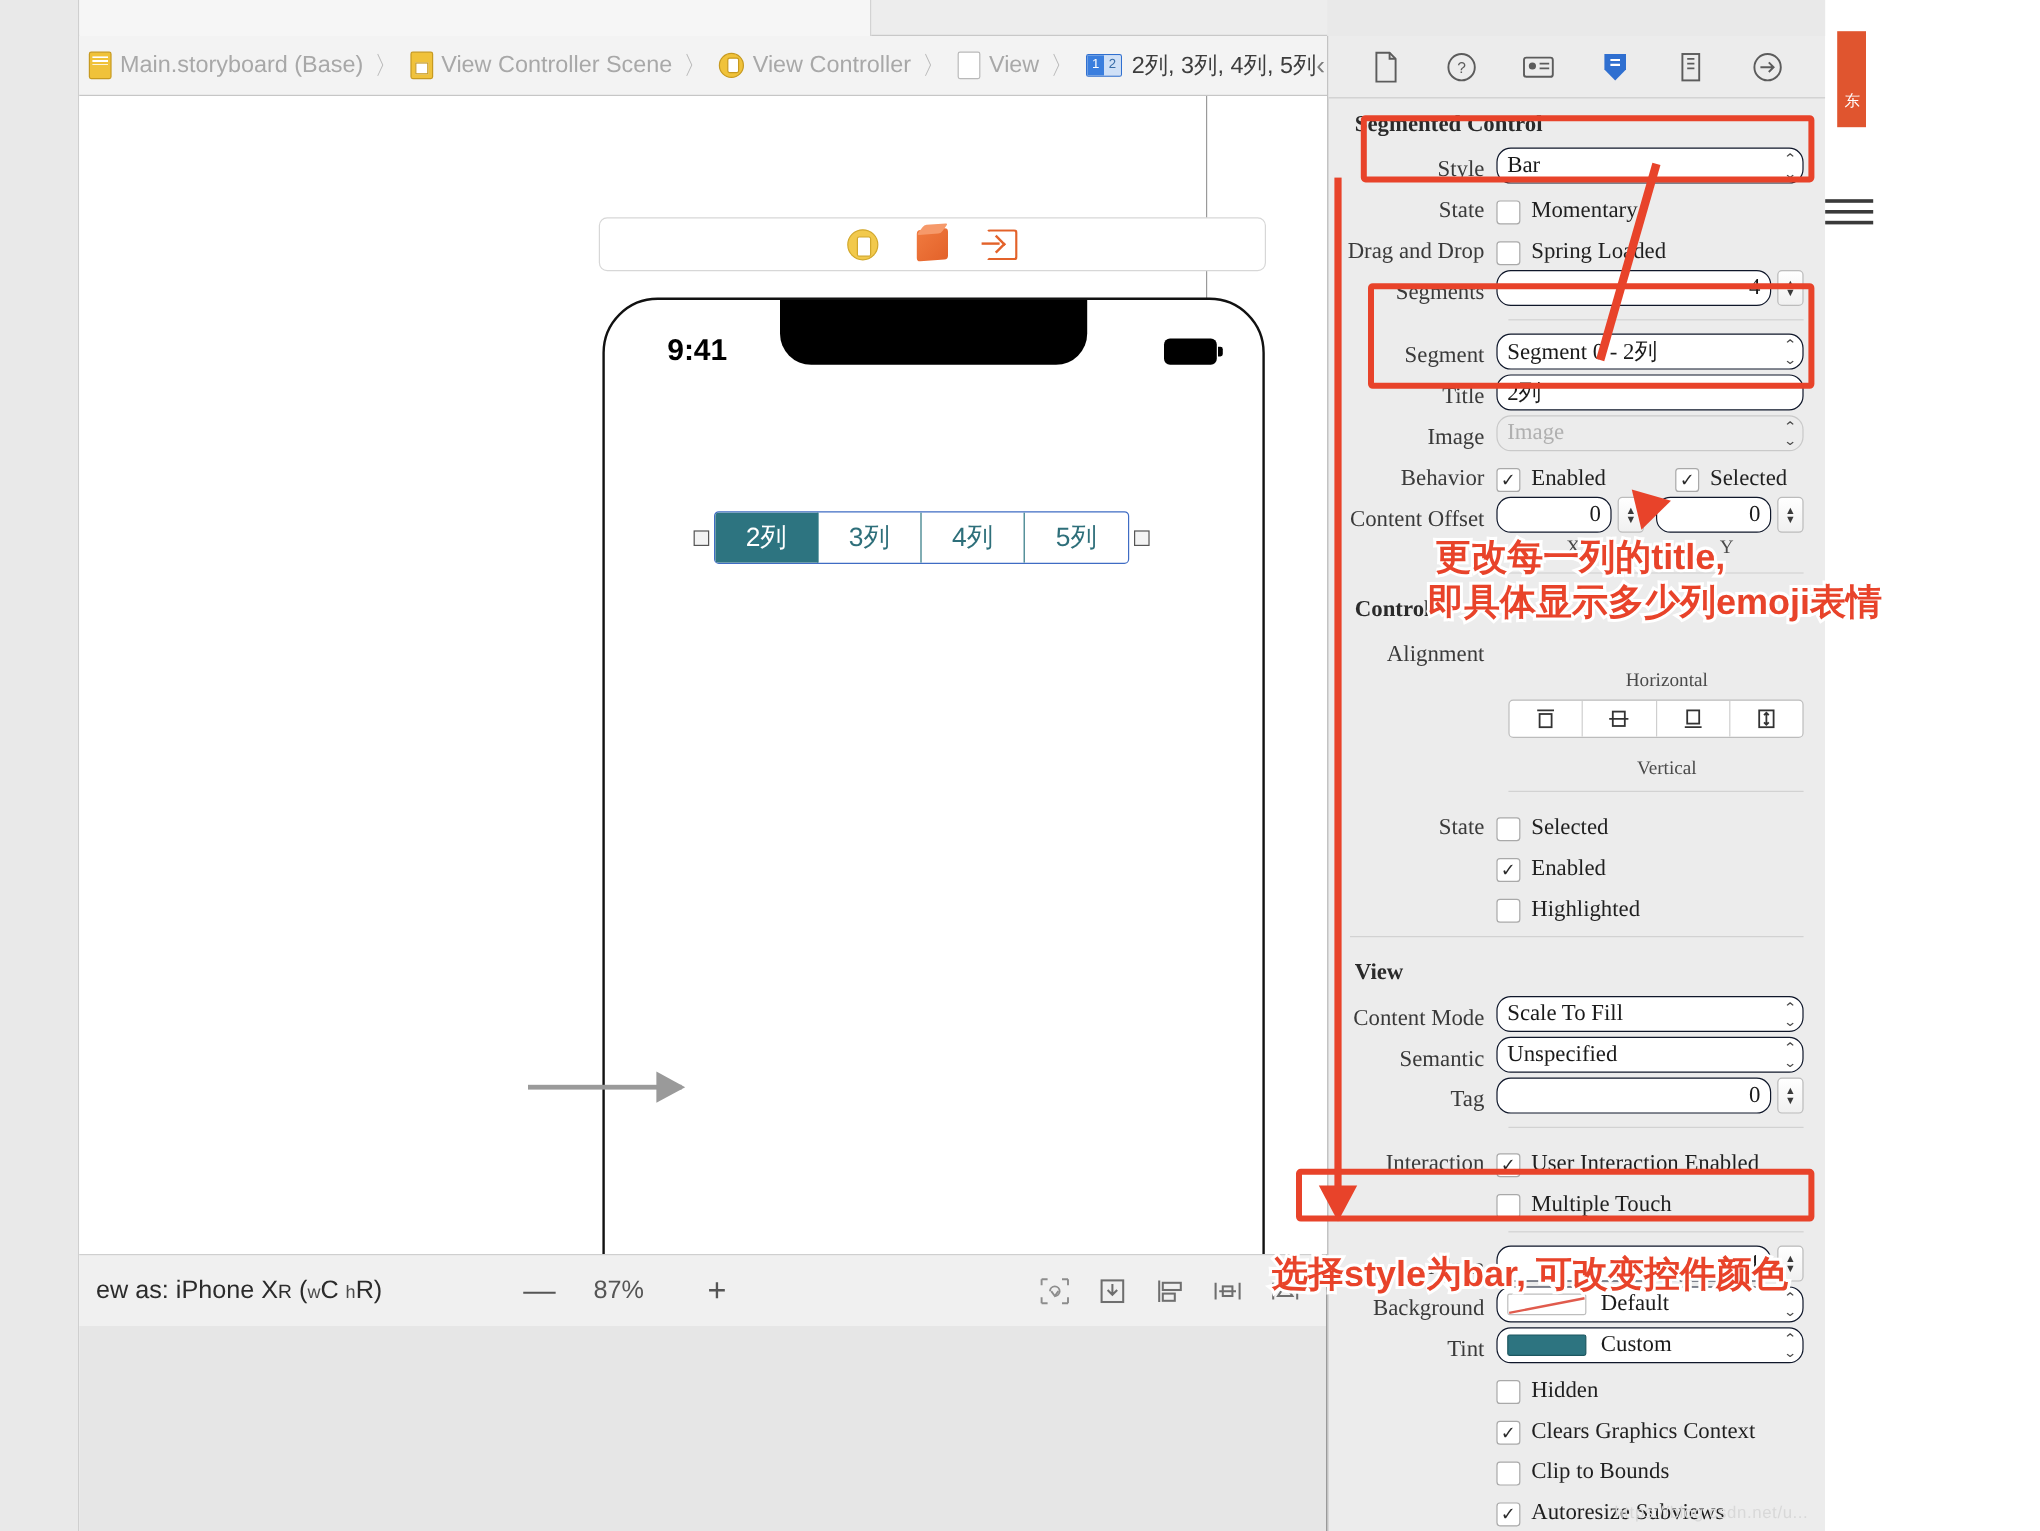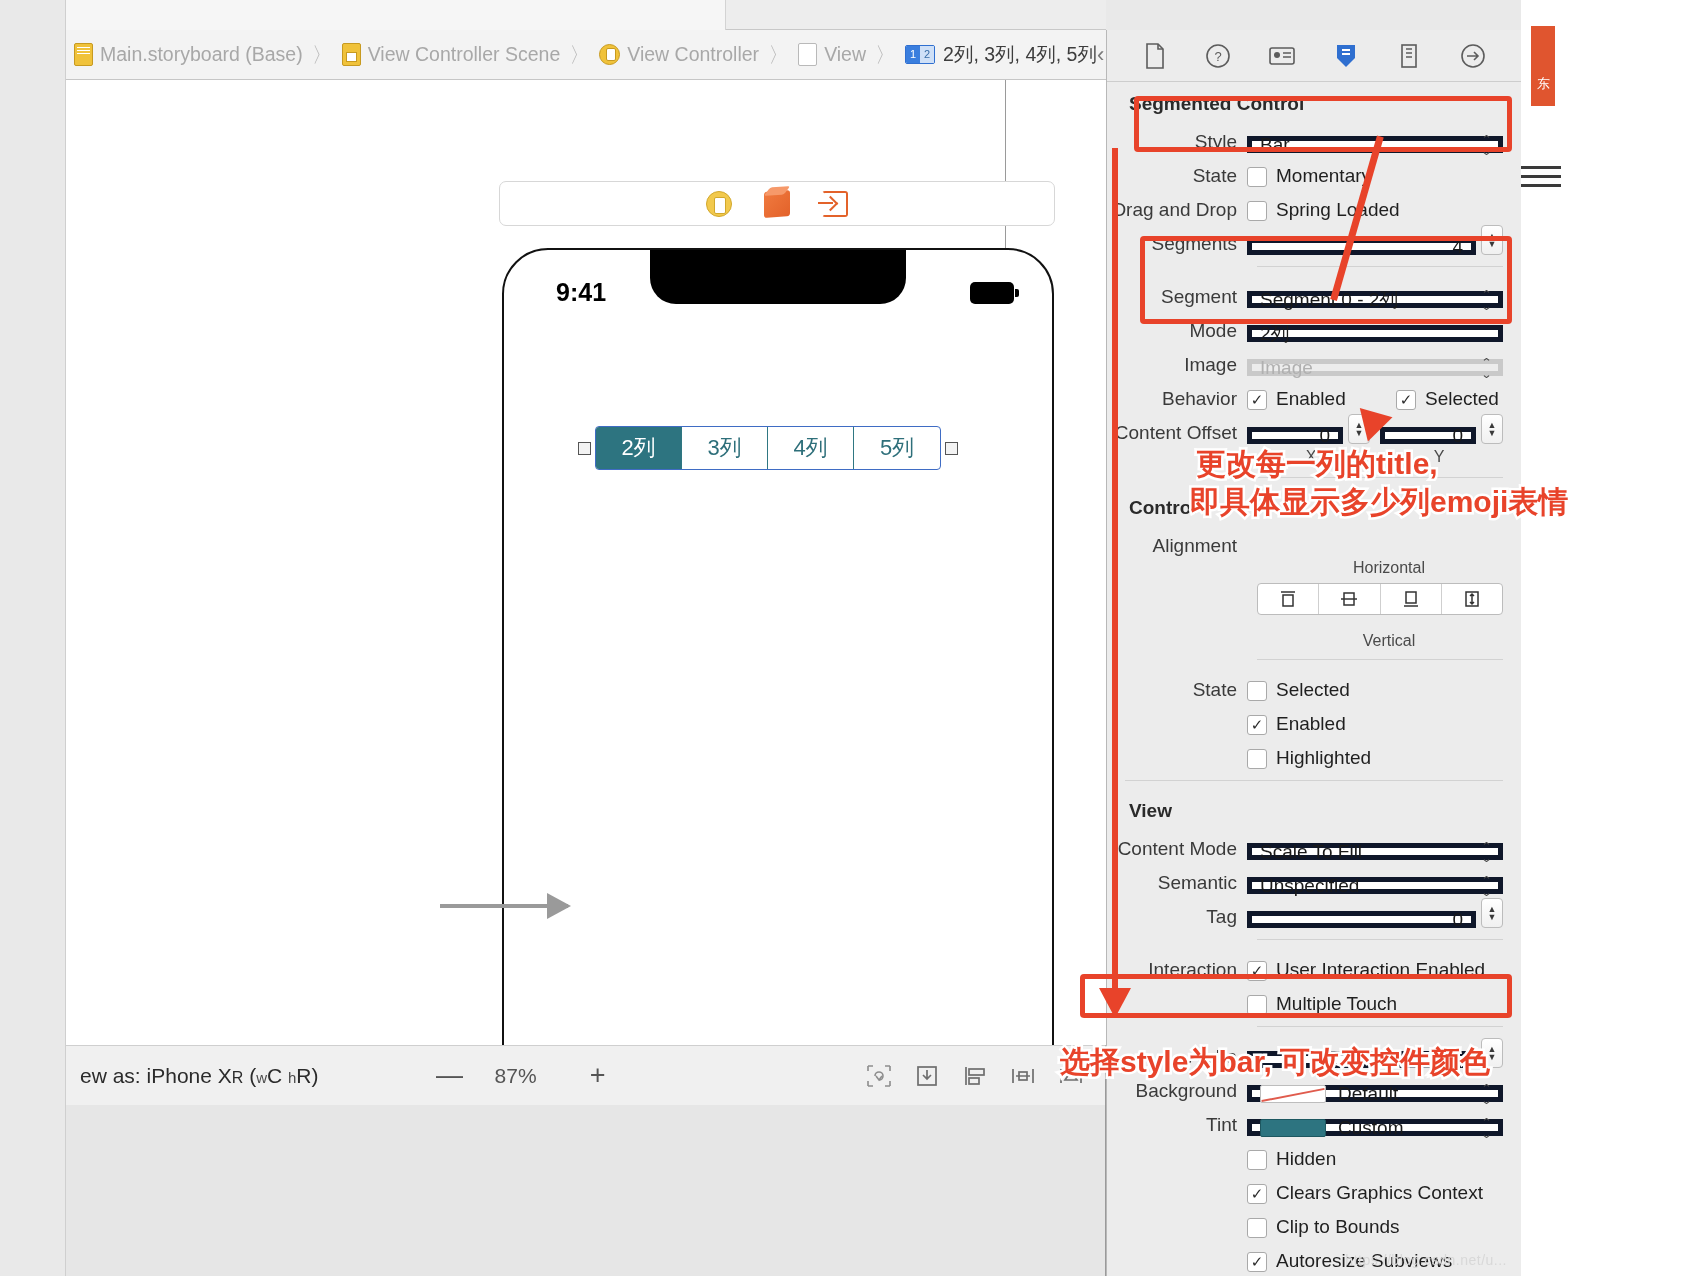--- a/index.html
+++ b/index.html
@@ -108,27 +108,27 @@
   .insp {
     position:absolute; left:1106px; top:30px; width:415px; height:1246px;
     background:#ececec; border-left:1px solid #b8b8b8;
   }
   .insp-tabs {
     height:52px; border-bottom:1px solid #cdcdcd; background:#ececec;
     display:flex; align-items:center; justify-content:space-around; padding:0 16px;
   }
   .itab { width:34px; height:30px; color:#5c5c5c; display:flex; align-items:center; justify-content:center; }
   .itab.active { color:#2f6fd0; }
-  .insp-body { position:absolute; top:53px; left:0; right:0; bottom:0; overflow:hidden; }
+  .insp-body { position:absolute; top:53px; left:0; right:0; bottom:0; overflow:hidden;font-family:Liberation Serif, serif; }
 
   .sect-title { font-size:19px; font-weight:bold; color:#2a2a2a; padding:10px 0 6px 22px; }
   .row { display:flex; align-items:flex-end; min-height:34px; padding:2px 18px 2px 0; }
   .lbl { width:140px; text-align:right; padding-right:10px; font-size:19px; color:#3a3a3a; flex:0 0 auto; }
   .fld {
-    flex:1; height:17px; background:#fff; border:5px solid #0f172a; border-radius:0;
+    flex:1; height:30px; background:#fff; border:1px solid #0f172a; border-radius:12px;
     display:flex; align-items:center; padding:0 8px; font-size:19px; color:#1a1a1a;
   }
   .fld.ph { color:#b0b0b0; background:#ececec; border-color:#c9c9c9;}
   .fld.num { justify-content:flex-end; }
   .pop { position:relative; }
   .pop:after{
     content:"⌃⌄"; position:absolute; right:6px; top:50%; transform:translateY(-50%) scaleX(1.25);
     font-size:11px; color:#4a4a4a; line-height:1; letter-spacing:-1px; writing-mode:vertical-rl;
   }
   .stepper { width:22px; height:30px; margin-left:5px; border:1px solid #bcbcbc; border-radius:4px; background:linear-gradient(#fff,#f0f0f0);
@@ -363,21 +363,21 @@
       </div>
 
       <div class="divider"></div>
 
       <div class="row">
         <div class="lbl">Segment</div>
         <div class="fld pop">Segment 0 - 2列</div>
       </div>
 
       <div class="row">
-        <div class="lbl">Mode</div>
+        <div class="lbl">Title</div>
         <div class="fld">2列</div>
       </div>
 
       <div class="row">
         <div class="lbl">Image</div>
         <div class="fld ph pop">Image</div>
       </div>
 
       <div class="row">
         <div class="lbl">Behavior</div>

